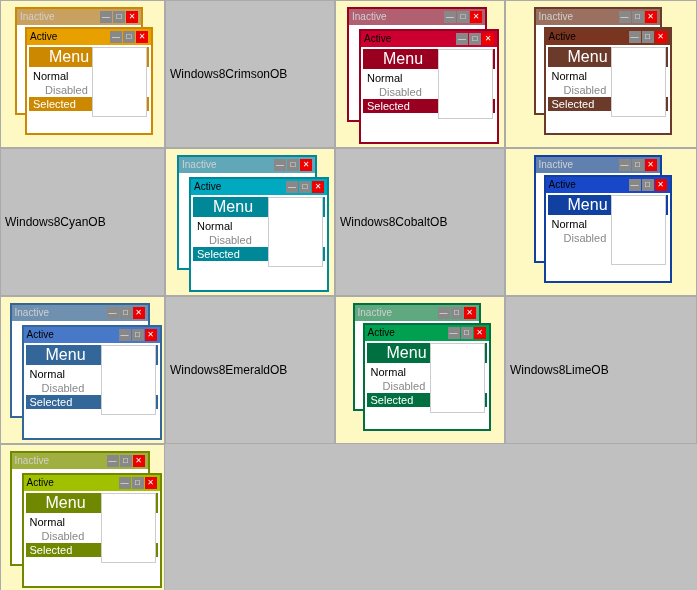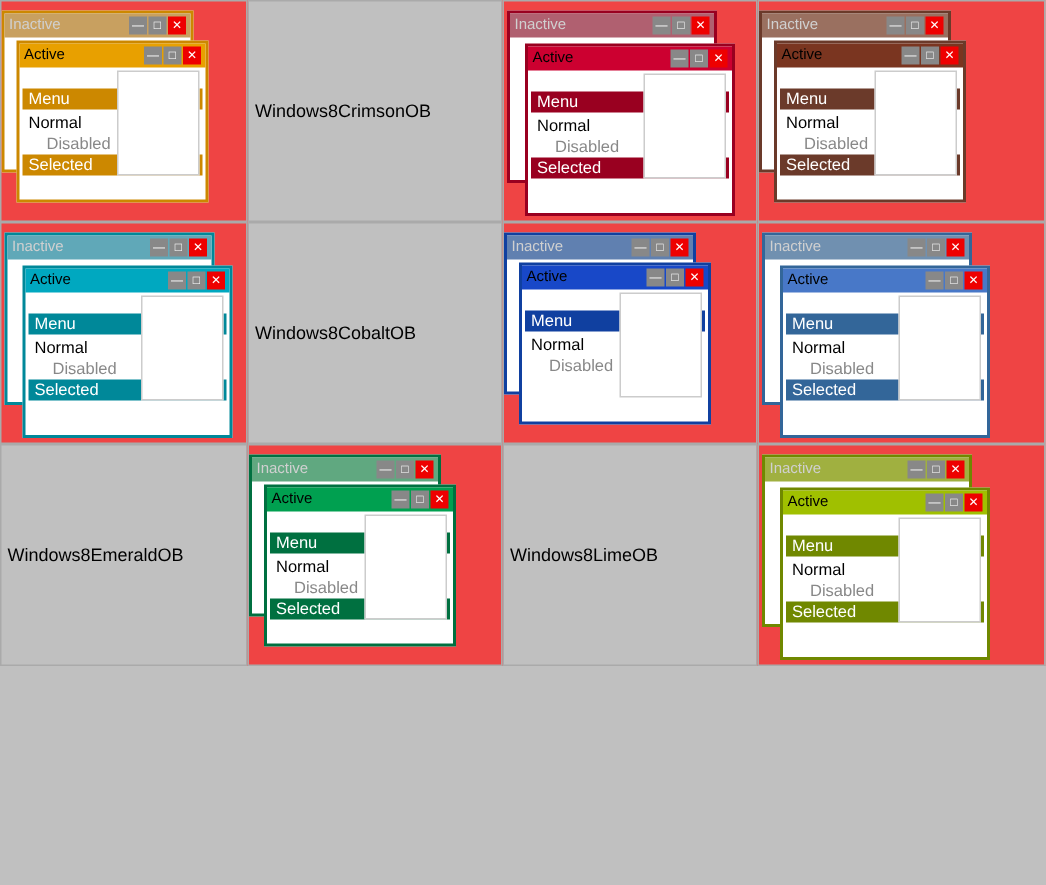--- a/index.html
+++ b/index.html
@@ -81,25 +81,24 @@
 
     .btn-min { background: #888; color: #fff; }
     .btn-max { background: #888; color: #fff; }
     .btn-close { background: #e00; color: #fff; }
 
     .win-body {
       padding: 2px;
     }
 
     .menu-bar {
-      padding: 1px 4px;
-      font-size: 11px;
+      padding: 1px 20px;
+      font-size: 16px;
       margin-bottom: 2px;
       cursor: pointer;
-      margin-top: 12px;
     }
 
     .menu-item {
       padding: 1px 4px 1px 4px;
       font-size: 11px;
       display: flex;
       align-items: center;
       justify-content: space-between;
       cursor: pointer;
     }
@@ -227,22 +226,22 @@
       justify-content: flex-start;
       padding-left: 4px;
       background: #c0c0c0;
       border: 1px solid #aaa;
       font-size: 12px;
     }
 
     .preview-cell {
       display: flex;
       align-items: center;
-      justify-content: flex-start;
-      background: #ef4444;
+      justify-content: center;
+      background: #fef9c3;
       border: 1px solid #aaa;
       position: relative;
       overflow: hidden;
     }
   </style>
 </head>
 <body>
 
 <div class="grid">
 
@@ -340,20 +339,23 @@
           <div class="menu-bar brown-active">Menu</div>
           <div class="menu-item menu-item-arrow">Normal</div>
           <div class="menu-item menu-item-disabled">Disabled</div>
           <div class="menu-item menu-item-selected brown-active">Selected</div>
         </div>
         <div class="content-area"></div>
       </div>
     </div>
   </div>
 
+  <div class="label-cell">
+    <span>Windows8CyanOB</span>
+  </div>
   <div class="preview-cell">
     <div class="theme-stack-right">
       <div class="win win-inactive-r cyan-inactive">
         <div class="titlebar tb-inactive">
           <span class="titlebar-text">Inactive</span>
           <div class="win-controls">
             <button class="win-btn btn-min">—</button>
             <button class="win-btn btn-max">□</button>
             <button class="win-btn btn-close">✕</button>
           </div>

